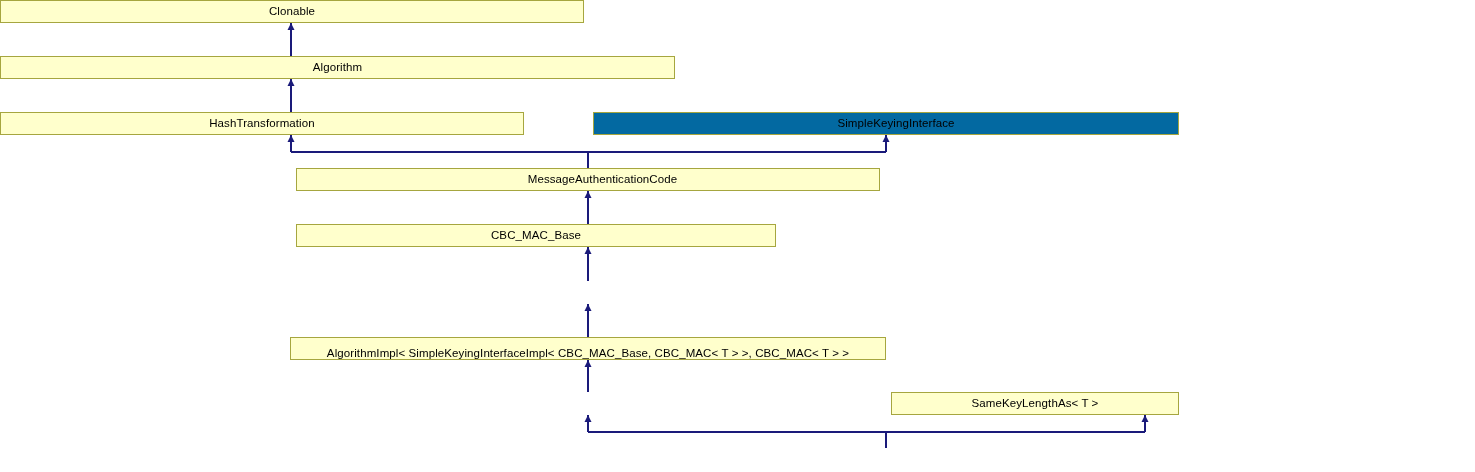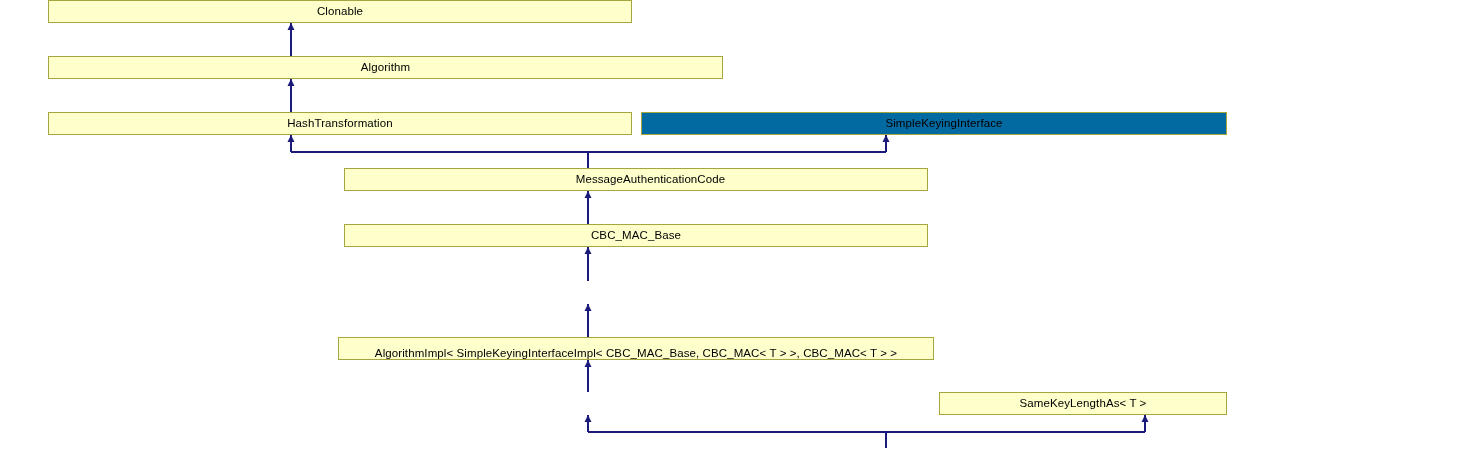--- a/index.html
+++ b/index.html
@@ -34,21 +34,20 @@
     font-size: 11.5px;
     line-height: 1;
     letter-spacing: 0.1px;
     color: #000000;
     white-space: nowrap;
     z-index: 2;
   }
   .node.filled {
     background: #ffffcc;
     border: 1px solid #a6a63f;
-    margin-left: 48px;
   }
   .node.current {
     background: #ffffff;
     border: 1px solid #000000;
   }
   .node-label {
     display: block;
     transform: translateY(-0.5px);
   }
 </style>
@@ -95,30 +94,30 @@
       <line x1="1145" y1="432" x2="886" y2="432" stroke="#1a1a7a" stroke-width="1.4" shape-rendering="crispEdges"></line>
       <line x1="1145" y1="432" x2="1145" y2="415" stroke="#1a1a7a" stroke-width="1.4" shape-rendering="crispEdges"></line>
       <polygon points="1141.5,422 1148.5,422 1145,415" fill="#1a1a7a"></polygon>
     </svg>
 <div class="node filled" style="left: 0px; top: 0px; width: 584px; height: 23px; background: rgb(255, 255, 204); border-color: rgb(166, 166, 63);">
       <span class="node-label">Clonable</span>
     </div>
     <div class="node filled" style="left: 0px; top: 56px; width: 675px; height: 23px; background: rgb(255, 255, 204); border-color: rgb(166, 166, 63);">
       <span class="node-label">Algorithm</span>
     </div>
-    <div class="node filled" style="left: 0px; top: 112px; width: 584px; height: 23px; background: rgb(255, 255, 204); border-color: rgb(166, 166, 63);">
+    <div class="node filled" style="left: 0px; top: 112px; width: 524px; height: 23px; background: rgb(255, 255, 204); border-color: rgb(166, 166, 63);">
       <span class="node-label">HashTransformation</span>
     </div>
     <div class="node filled" style="left: 593px; top: 112px; width: 586px; height: 23px; background: #0369a1; border-color: rgb(166, 166, 63); padding-left: 20px;">
       <span class="node-label">SimpleKeyingInterface</span>
     </div>
     <div class="node filled" style="left: 296px; top: 168px; width: 584px; height: 23px; background: rgb(255, 255, 204); border-color: rgb(166, 166, 63); padding-left: 29px;">
       <span class="node-label">MessageAuthenticationCode</span>
     </div>
-    <div class="node filled" style="left: 296px; top: 224px; width: 584px; height: 23px; background: rgb(255, 255, 204); border-color: rgb(166, 166, 63);">
+    <div class="node filled" style="left: 296px; top: 224px; width: 480px; height: 23px; background: rgb(255, 255, 204); border-color: rgb(166, 166, 63);">
       <span class="node-label">CBC_MAC_Base</span>
     </div>
     <div class="node filled" style="left: 290px; top: 337px; width: 596px; height: 23px; background: rgb(255, 255, 204); border-color: rgb(166, 166, 63); align-items: flex-end;">
       <span class="node-label">AlgorithmImpl&lt; SimpleKeyingInterfaceImpl&lt; CBC_MAC_Base, CBC_MAC&lt; T &gt; &gt;, CBC_MAC&lt; T &gt; &gt;</span>
     </div>
     <div class="node filled" style="left: 891px; top: 392px; width: 288px; height: 23px; background: rgb(255, 255, 204); border-color: rgb(166, 166, 63);">
       <span class="node-label">SameKeyLengthAs&lt; T &gt;</span>
     </div>
   </div>
 

